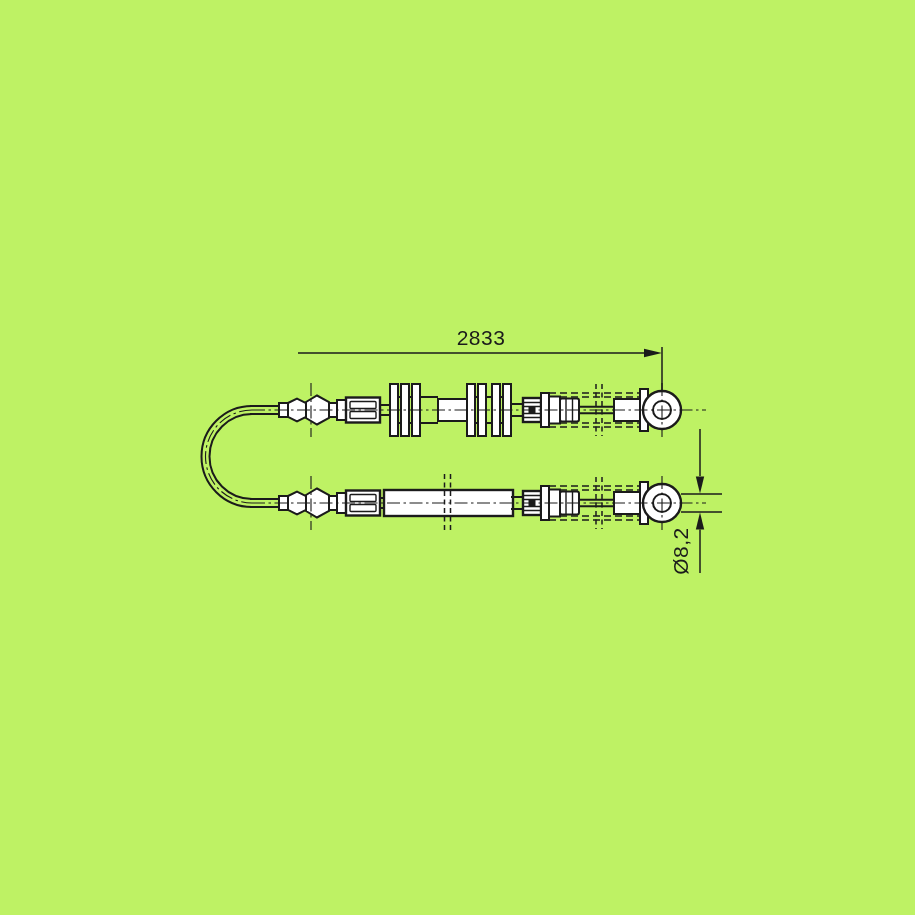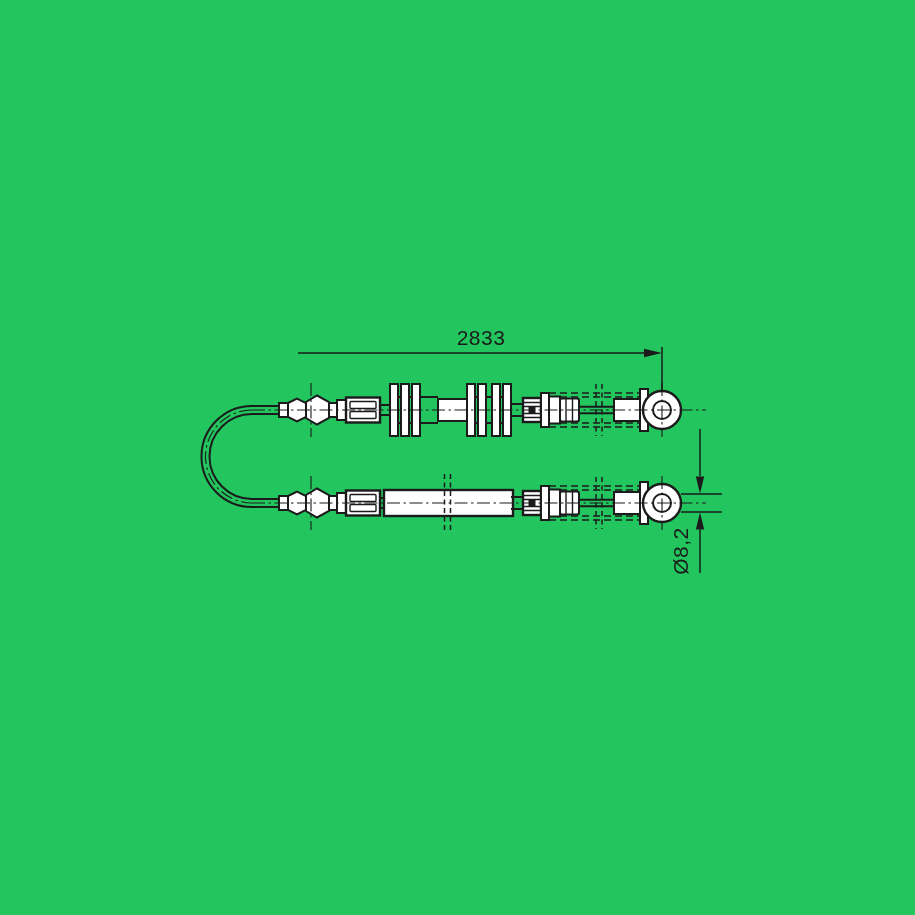--- a/index.html
+++ b/index.html
@@ -8,21 +8,21 @@
     width: 915px;
     height: 915px;
     background: #ffffff;
     overflow: hidden;
     font-family: "Liberation Sans", sans-serif;
   }
   .stage {
     position: relative;
     width: 915px;
     height: 915px;
-    background: #22c55e;
+    background: #bef264;
   }
   svg { display: block; }
 
   
   .part  { fill: #ffffff; stroke: #1b1b1b; stroke-width: 2; }
   .thick { stroke-width: 2.4; }
   .thin  { fill: none; stroke: #1b1b1b; stroke-width: 1.4; }
   .ln    { fill: none; stroke: #1b1b1b; stroke-width: 2; }
   .cl    { fill: none; stroke: #1b1b1b; stroke-width: 1.1; stroke-dasharray: 13 3.5 2.5 3.5; }
   .hid   { fill: none; stroke: #1b1b1b; stroke-width: 1.5; stroke-dasharray: 7 4; }

